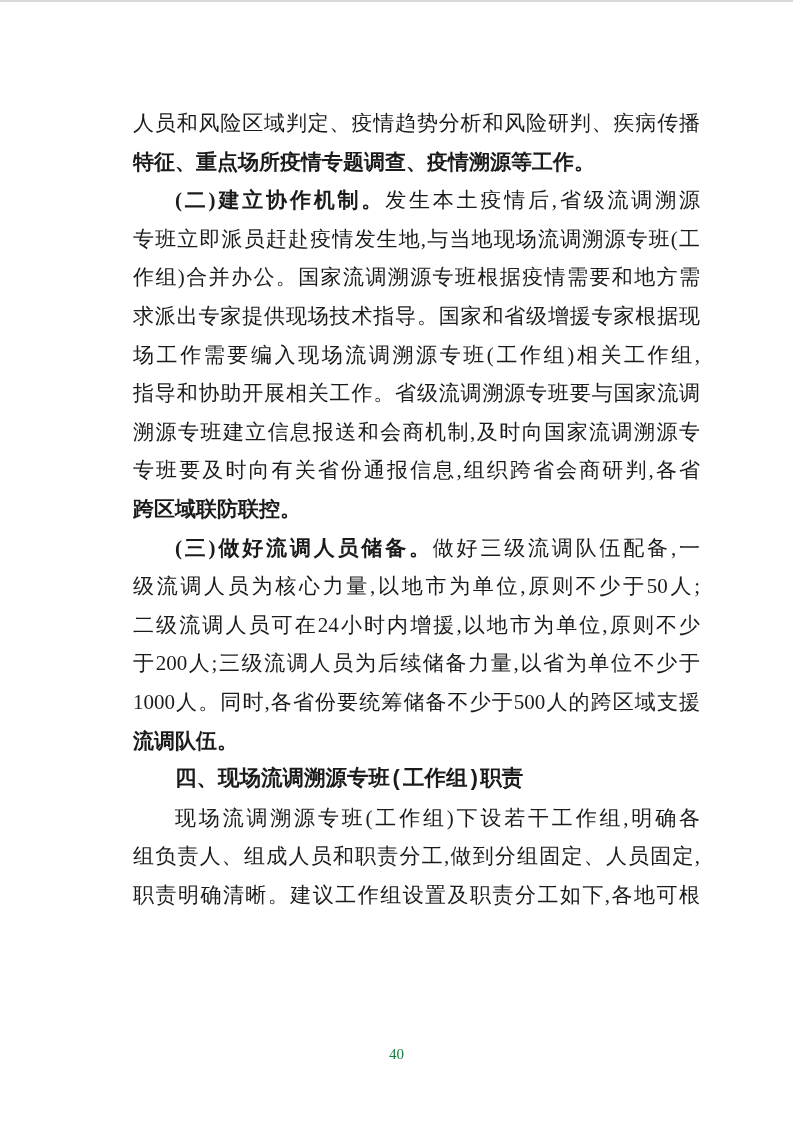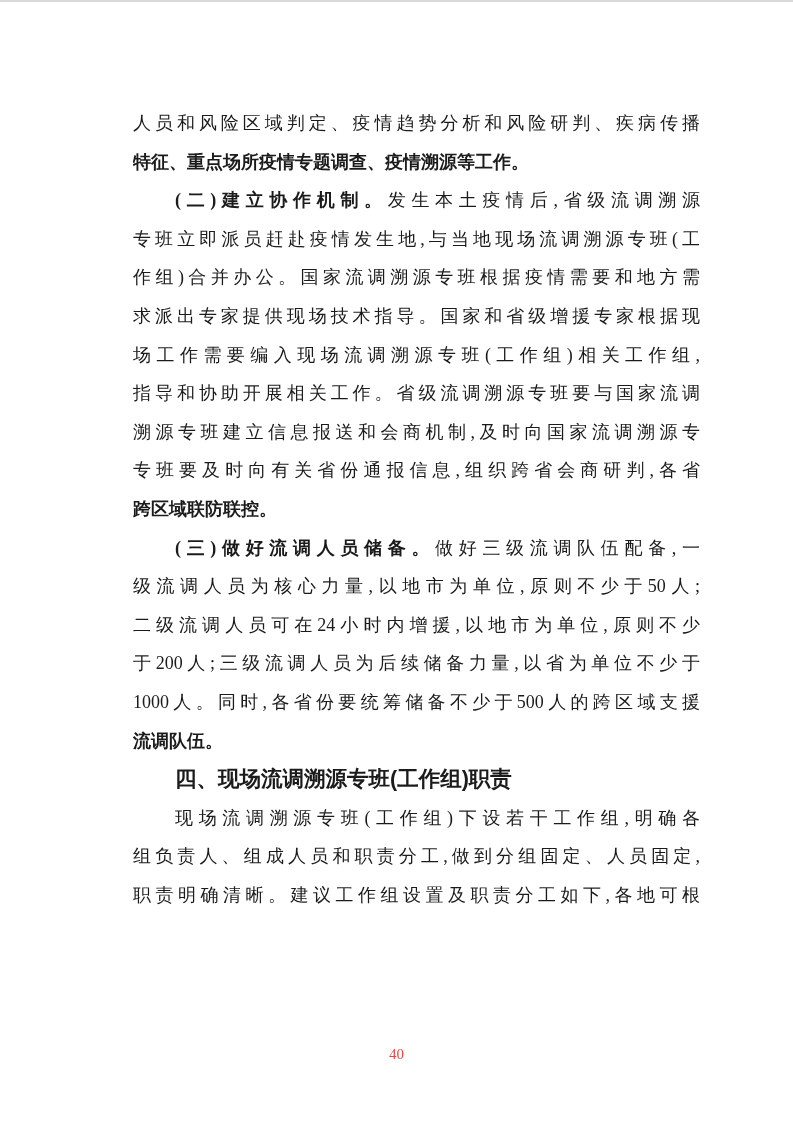--- a/index.html
+++ b/index.html
@@ -26,53 +26,53 @@
   .textblock {
     position: absolute;
     left: 133px;
     top: 104px;
     width: 567px;
   }
   .ln {
     box-sizing: border-box;
     height: 38.6px;
     line-height: 38.6px;
-    font-size: 18px;
+    font-size: 21px;
     text-align: justify;
     text-align-last: justify;
     overflow: hidden;
     white-space: normal;
   }
   .ln.last {
     text-align: left;
     text-align-last: left;
     font-weight: bold;
   }
   .ln.ind {
     padding-left: 42px;
   }
   .lead {
     font-weight: 600;
   }
   .ln.head {
-    font-family: Liberation Sans, sans-serif;
+    font-family: Liberation Mono, monospace;
     font-weight: 700;
     font-size: 21.5px;
     text-align: left;
     text-align-last: left;
   }
   .pagenum {
     position: absolute;
     top: 1044px;
     left: 0;
     width: 100%;
     text-align: center;
     font-size: 15px;
     line-height: 20px;
-    color: #ef4444;
+    color: #15803d;
     font-family: "Liberation Serif", "DejaVu Serif", serif;
   }
 </style>
 </head>
 <body>
 
 <div class="page">
   <div class="scan-edge"></div>
 
   <div class="textblock">

